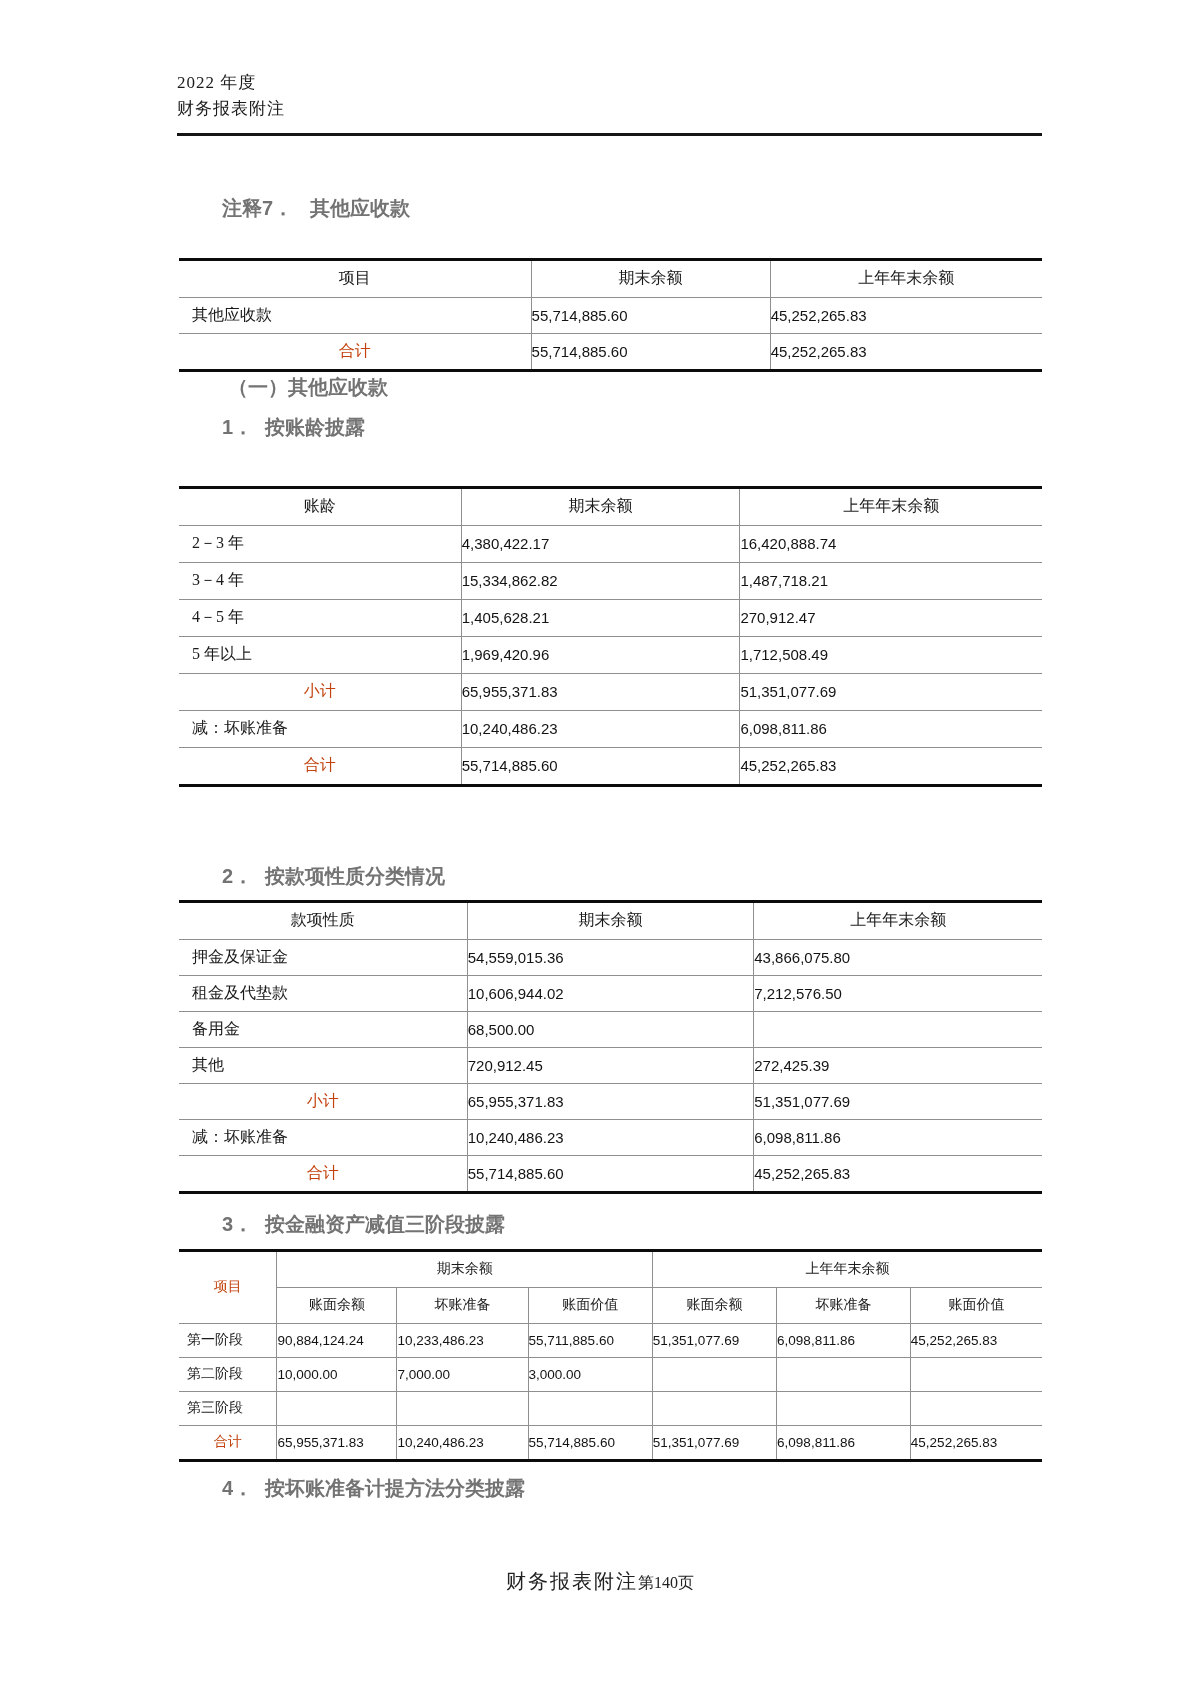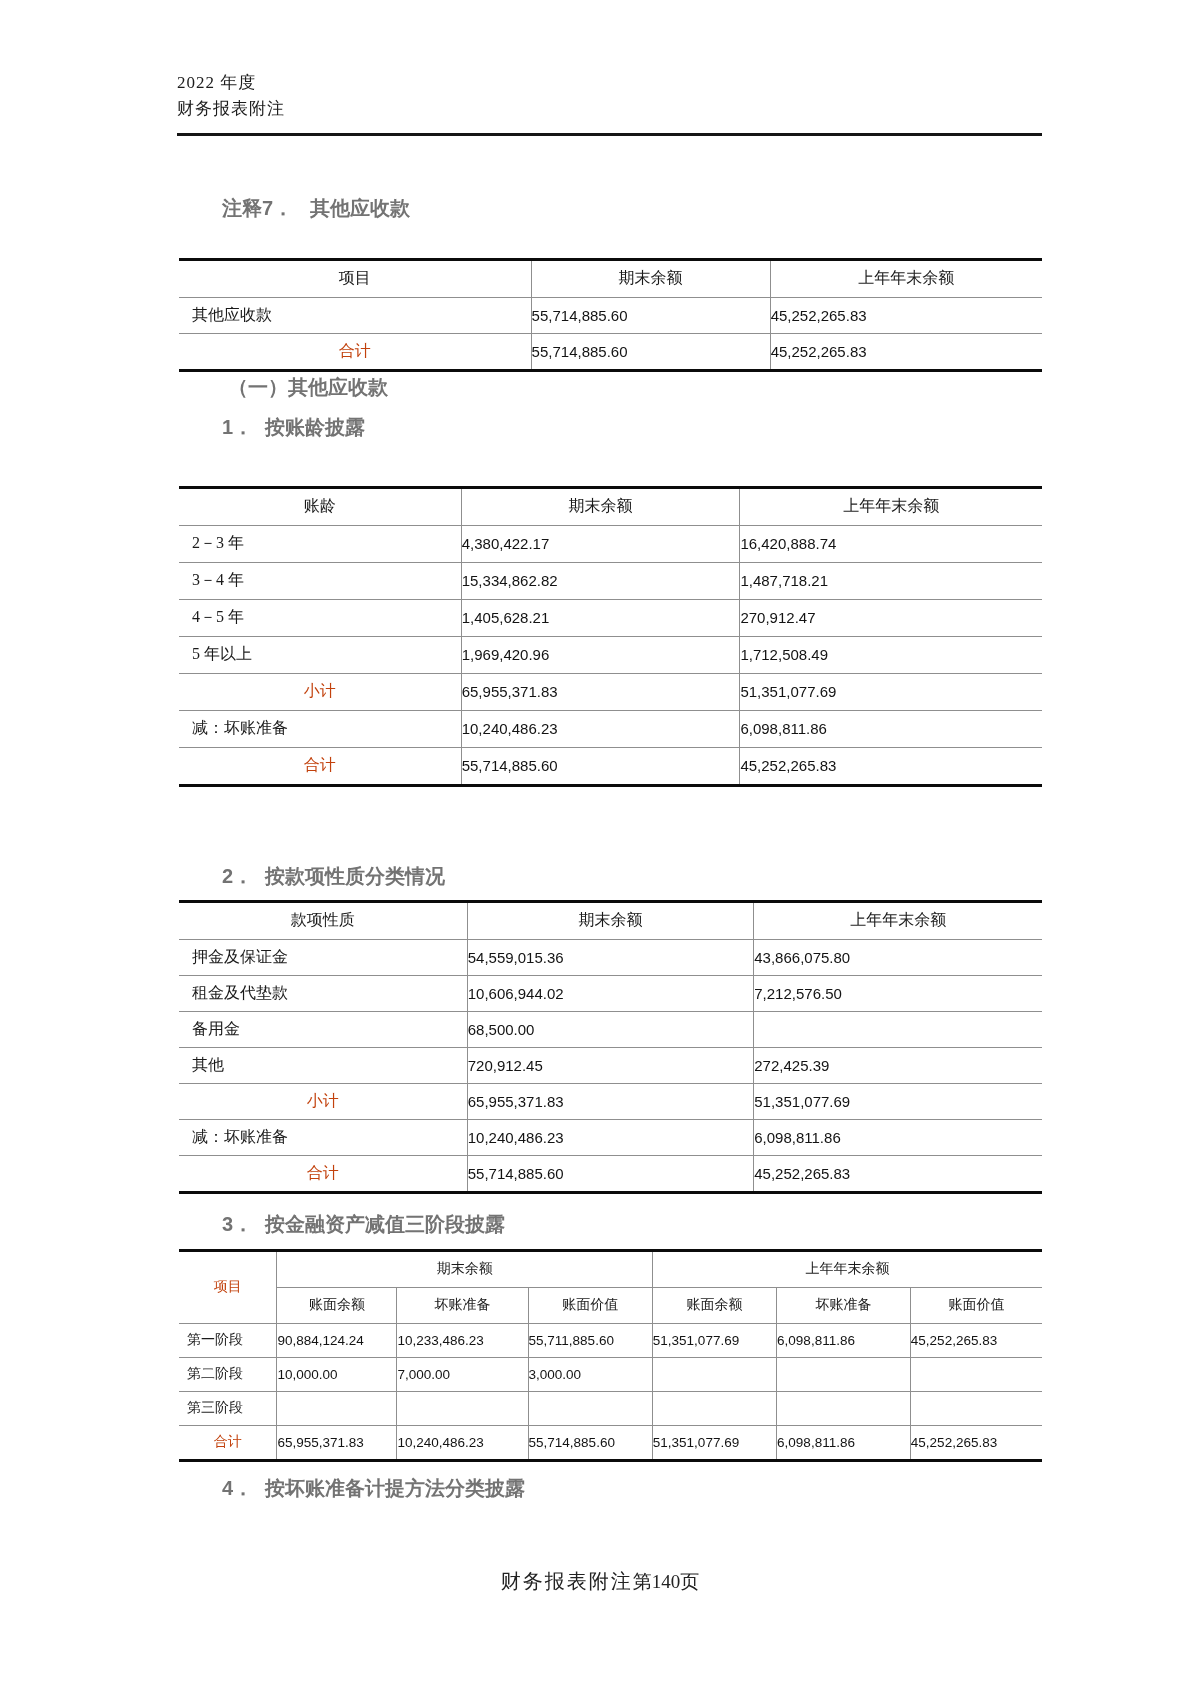--- a/index.html
+++ b/index.html
@@ -31,21 +31,21 @@
   .t2 tr.hrow{height:36px;} .t2 tr.drow{height:37px;}
   
   .t4 .colhead{font-size:14px;}
   .t4 .lbl{font-size:14px;padding-left:8px;}
   .t4 .ctr{font-size:14px;}
   .t4 .num{font-size:13.5px;padding-right:11px;}
   .t4 tr.h1r{height:35px;} .t4 tr.h2r{height:36px;} .t4 tr.drow{height:34px;}
   
   .footer{width:1200px;text-align:center;color:#222;}
   .f1{font-size:20px;letter-spacing:2px;}
-  .f2{font-size:19px;}
+  .f2{font-size:16px;}
 </style>
 </head>
 <body>
 
 <div class="page">
 
   <div class="abs" style="left:177px;top:70px;">
     <div class="hdr-line">2022 年度</div>
     <div class="hdr-line">财务报表附注</div>
   </div>

